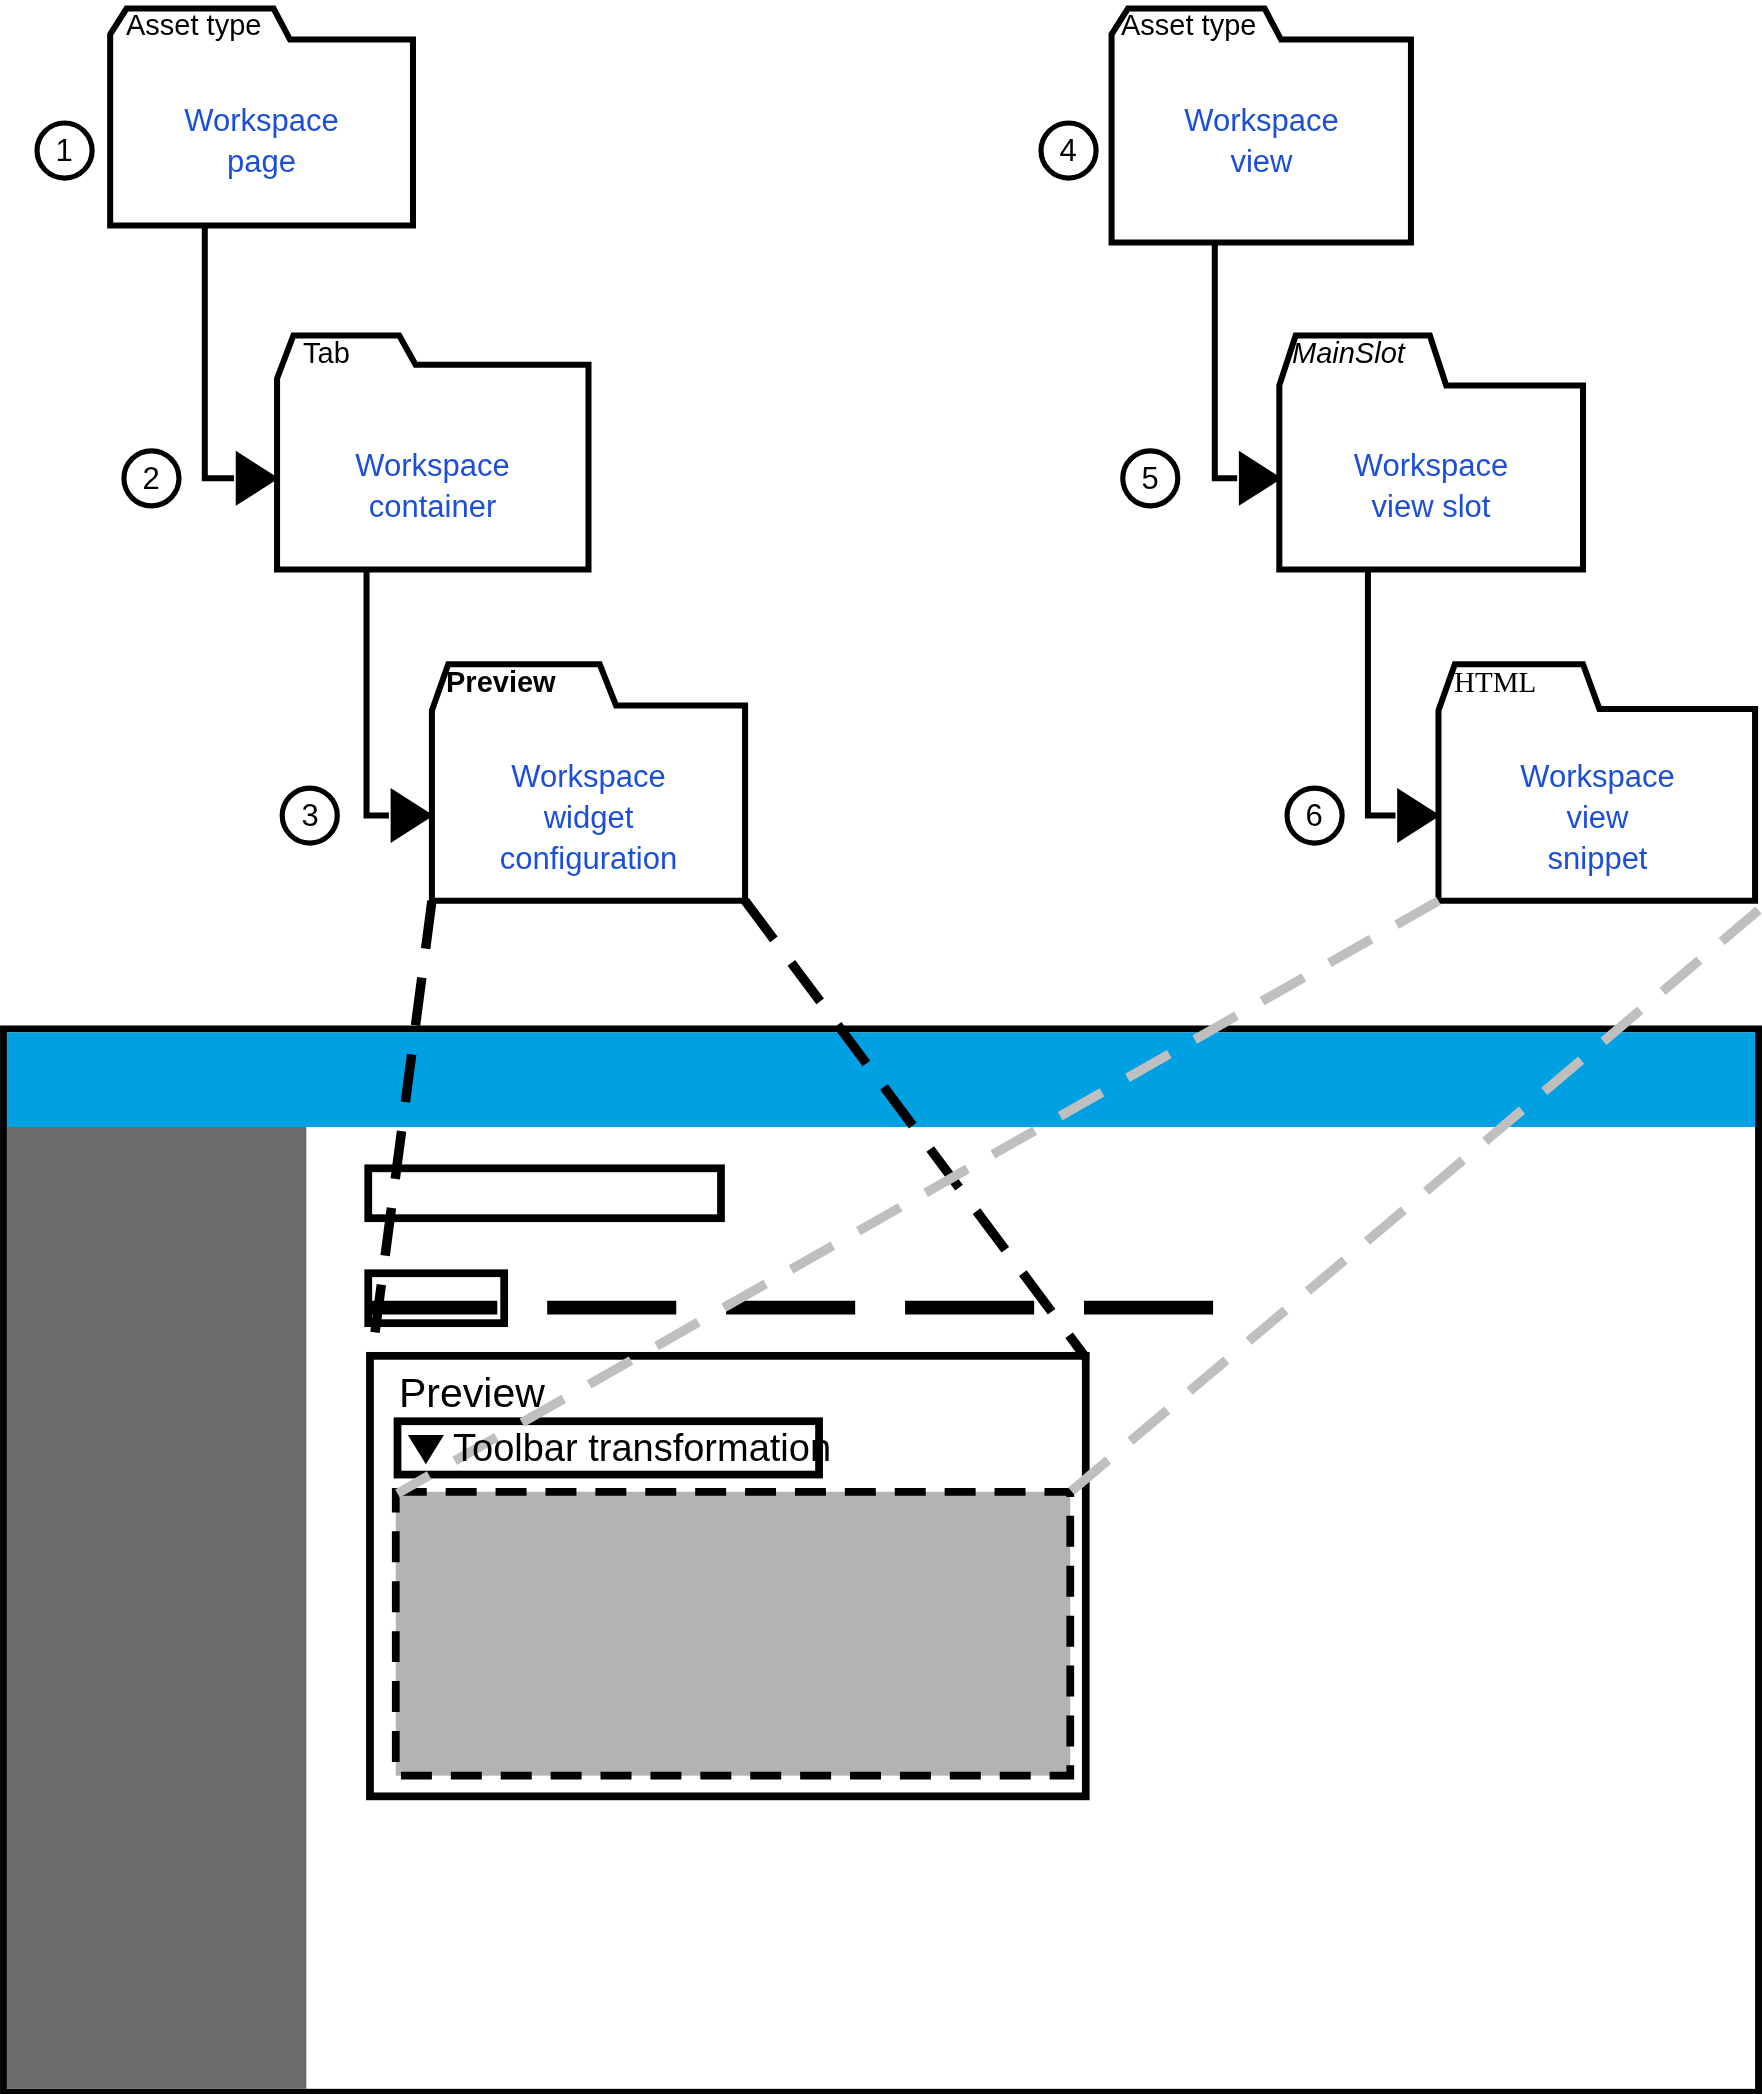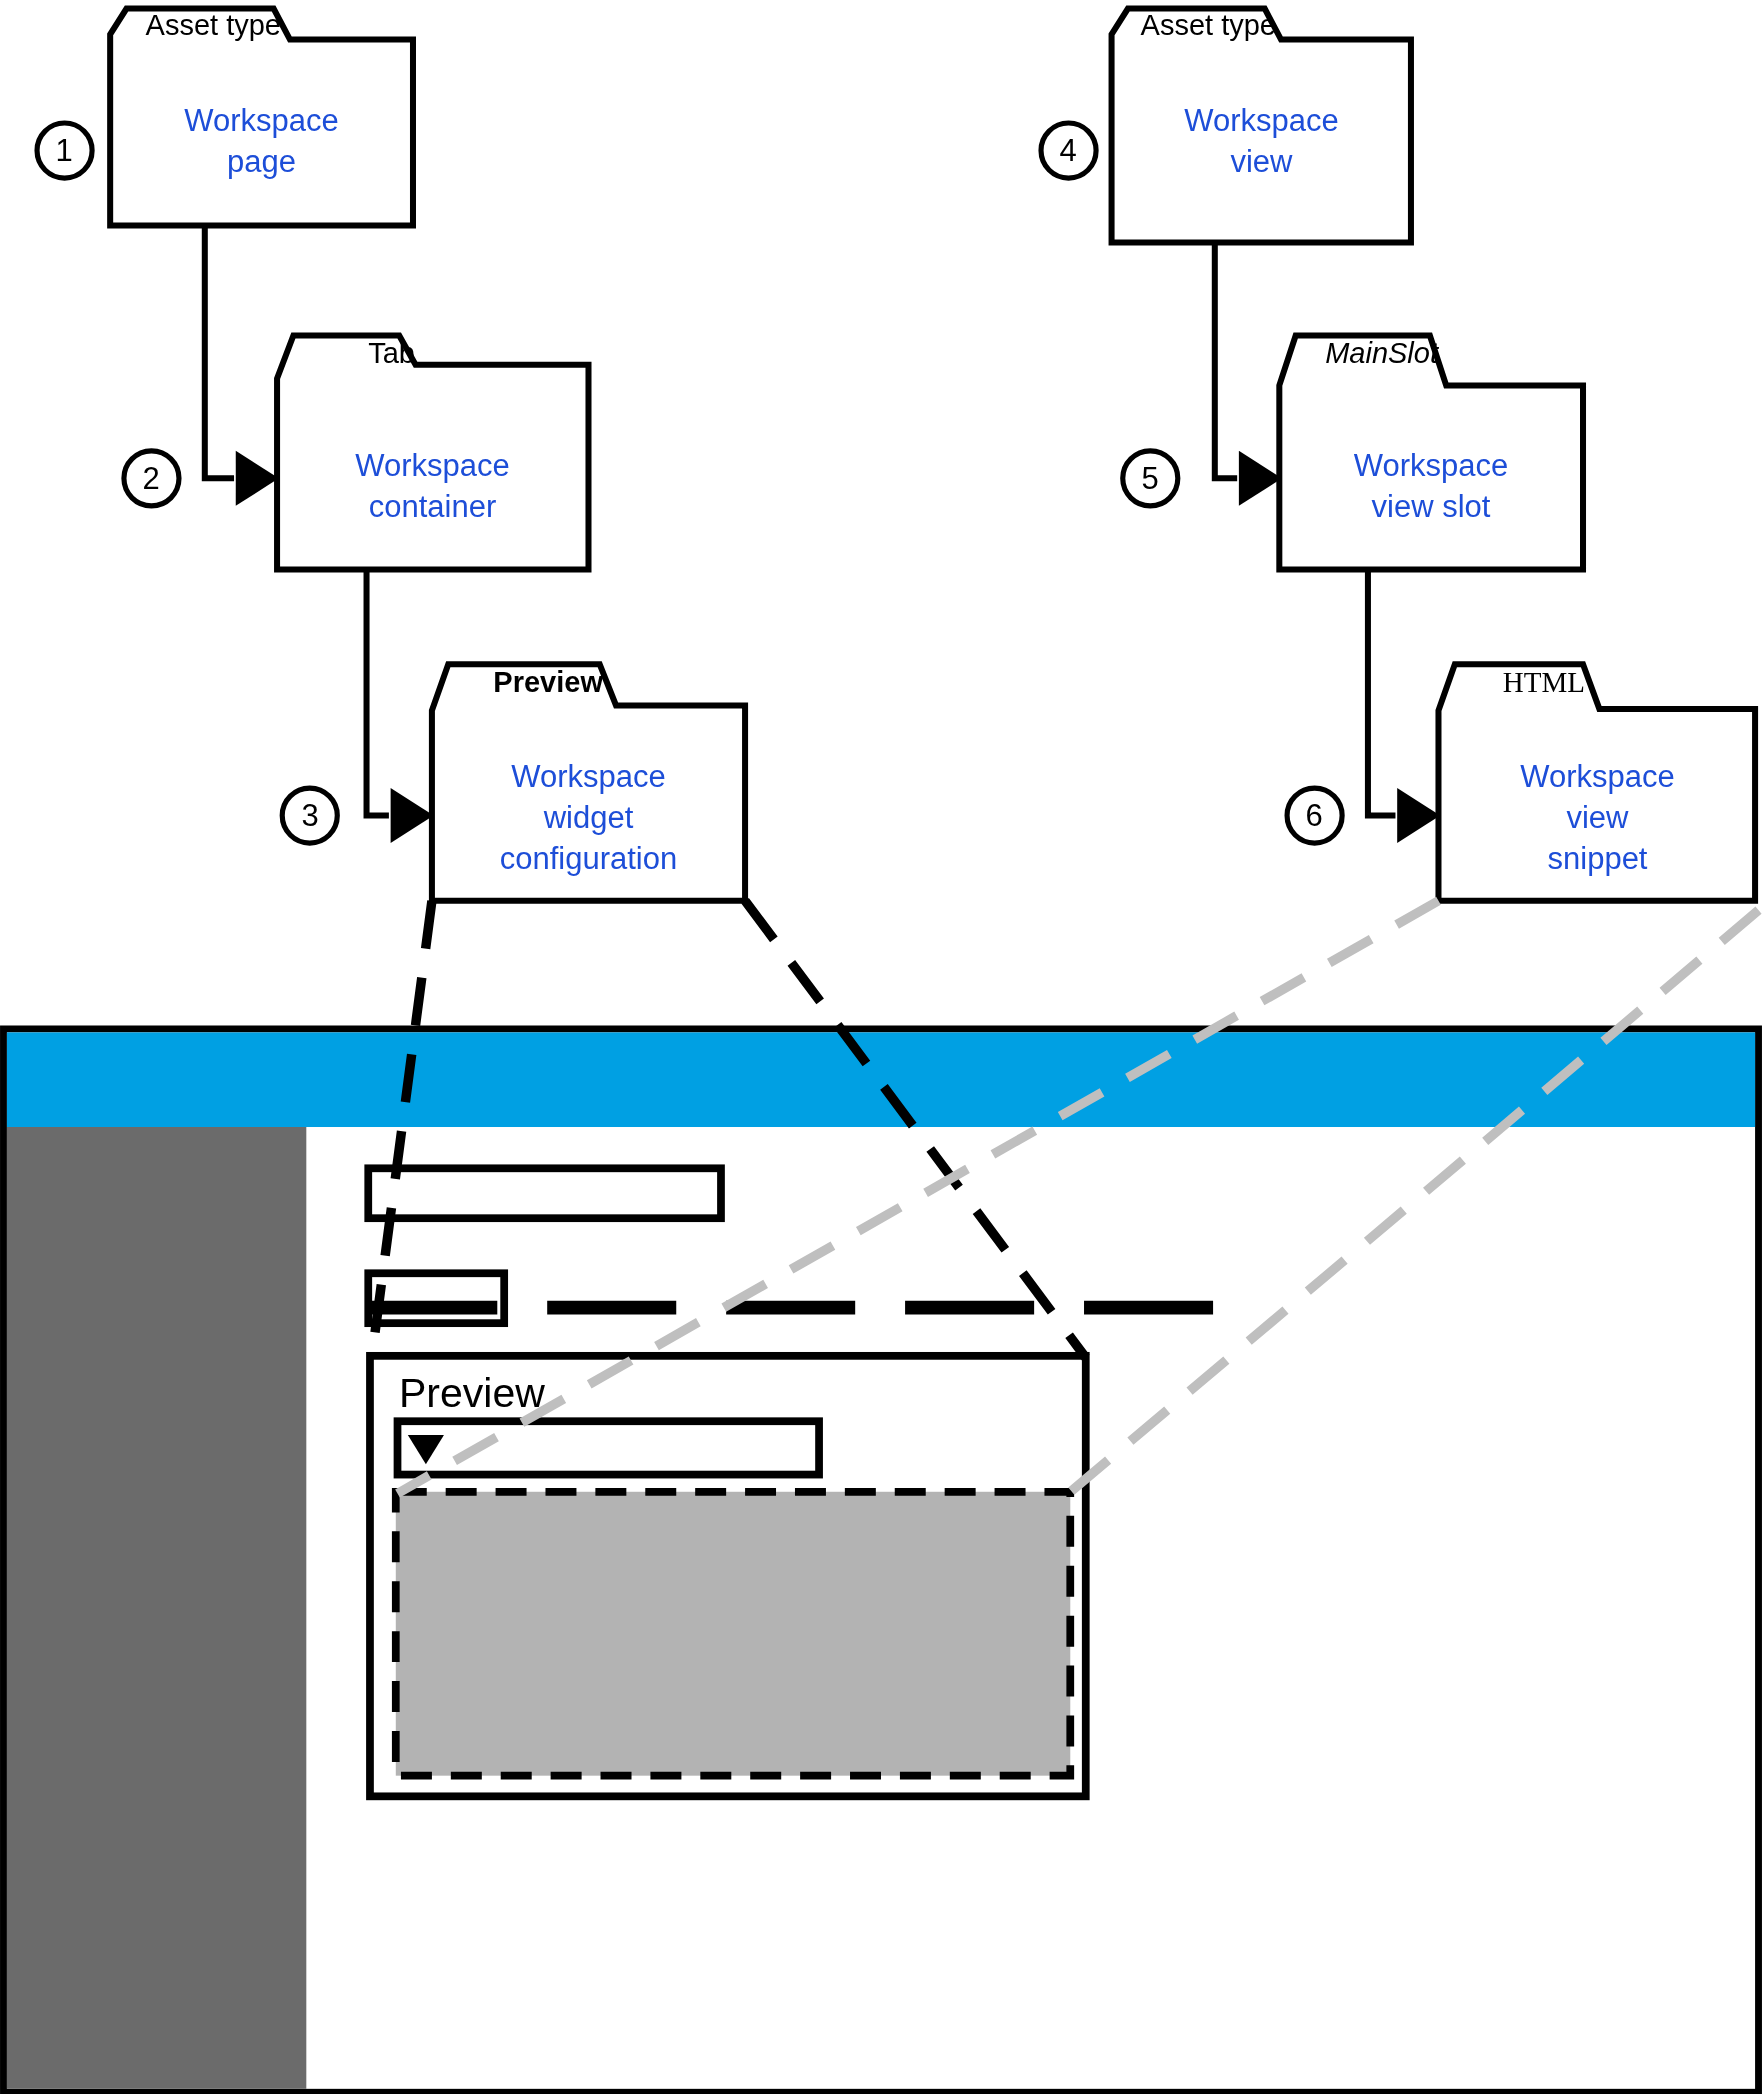--- a/index.html
+++ b/index.html
@@ -21,21 +21,21 @@
     position: absolute;
     left: 0;
     top: 0;
     width: 1762px;
     height: 2094px;
   }
   .folder-label {
     position: absolute;
     font-size: 29px;
     color: #000;
-    text-align: right;
+    text-align: left;
     white-space: nowrap;
     line-height: 1.1;
   }
   .folder-label.bold {
     font-weight: bold;
   }
   .folder-body-text {
     position: absolute;
     font-size: 31px;
     color: #1d4ed8;
@@ -179,15 +179,16 @@
 configuration</div>
   <div class="folder-body-text" style="left:1112px; top:101px; width:299px;">Workspace
 view</div>
   <div class="folder-body-text" style="left:1279px; top:446px; width:304px;">Workspace
 view slot</div>
   <div class="folder-body-text" style="left:1439px; top:757px; width:317px;">Workspace
 view
 snippet</div>
 
   <div class="mock-text" id="preview-title" style="left:399px; top:1370px;">Preview</div>
+  <div class="mock-text" id="toolbar-text" style="left:453px; top:1427px;">Toolbar transformation</div>
 
 </div>
 
 
 </body></html>

